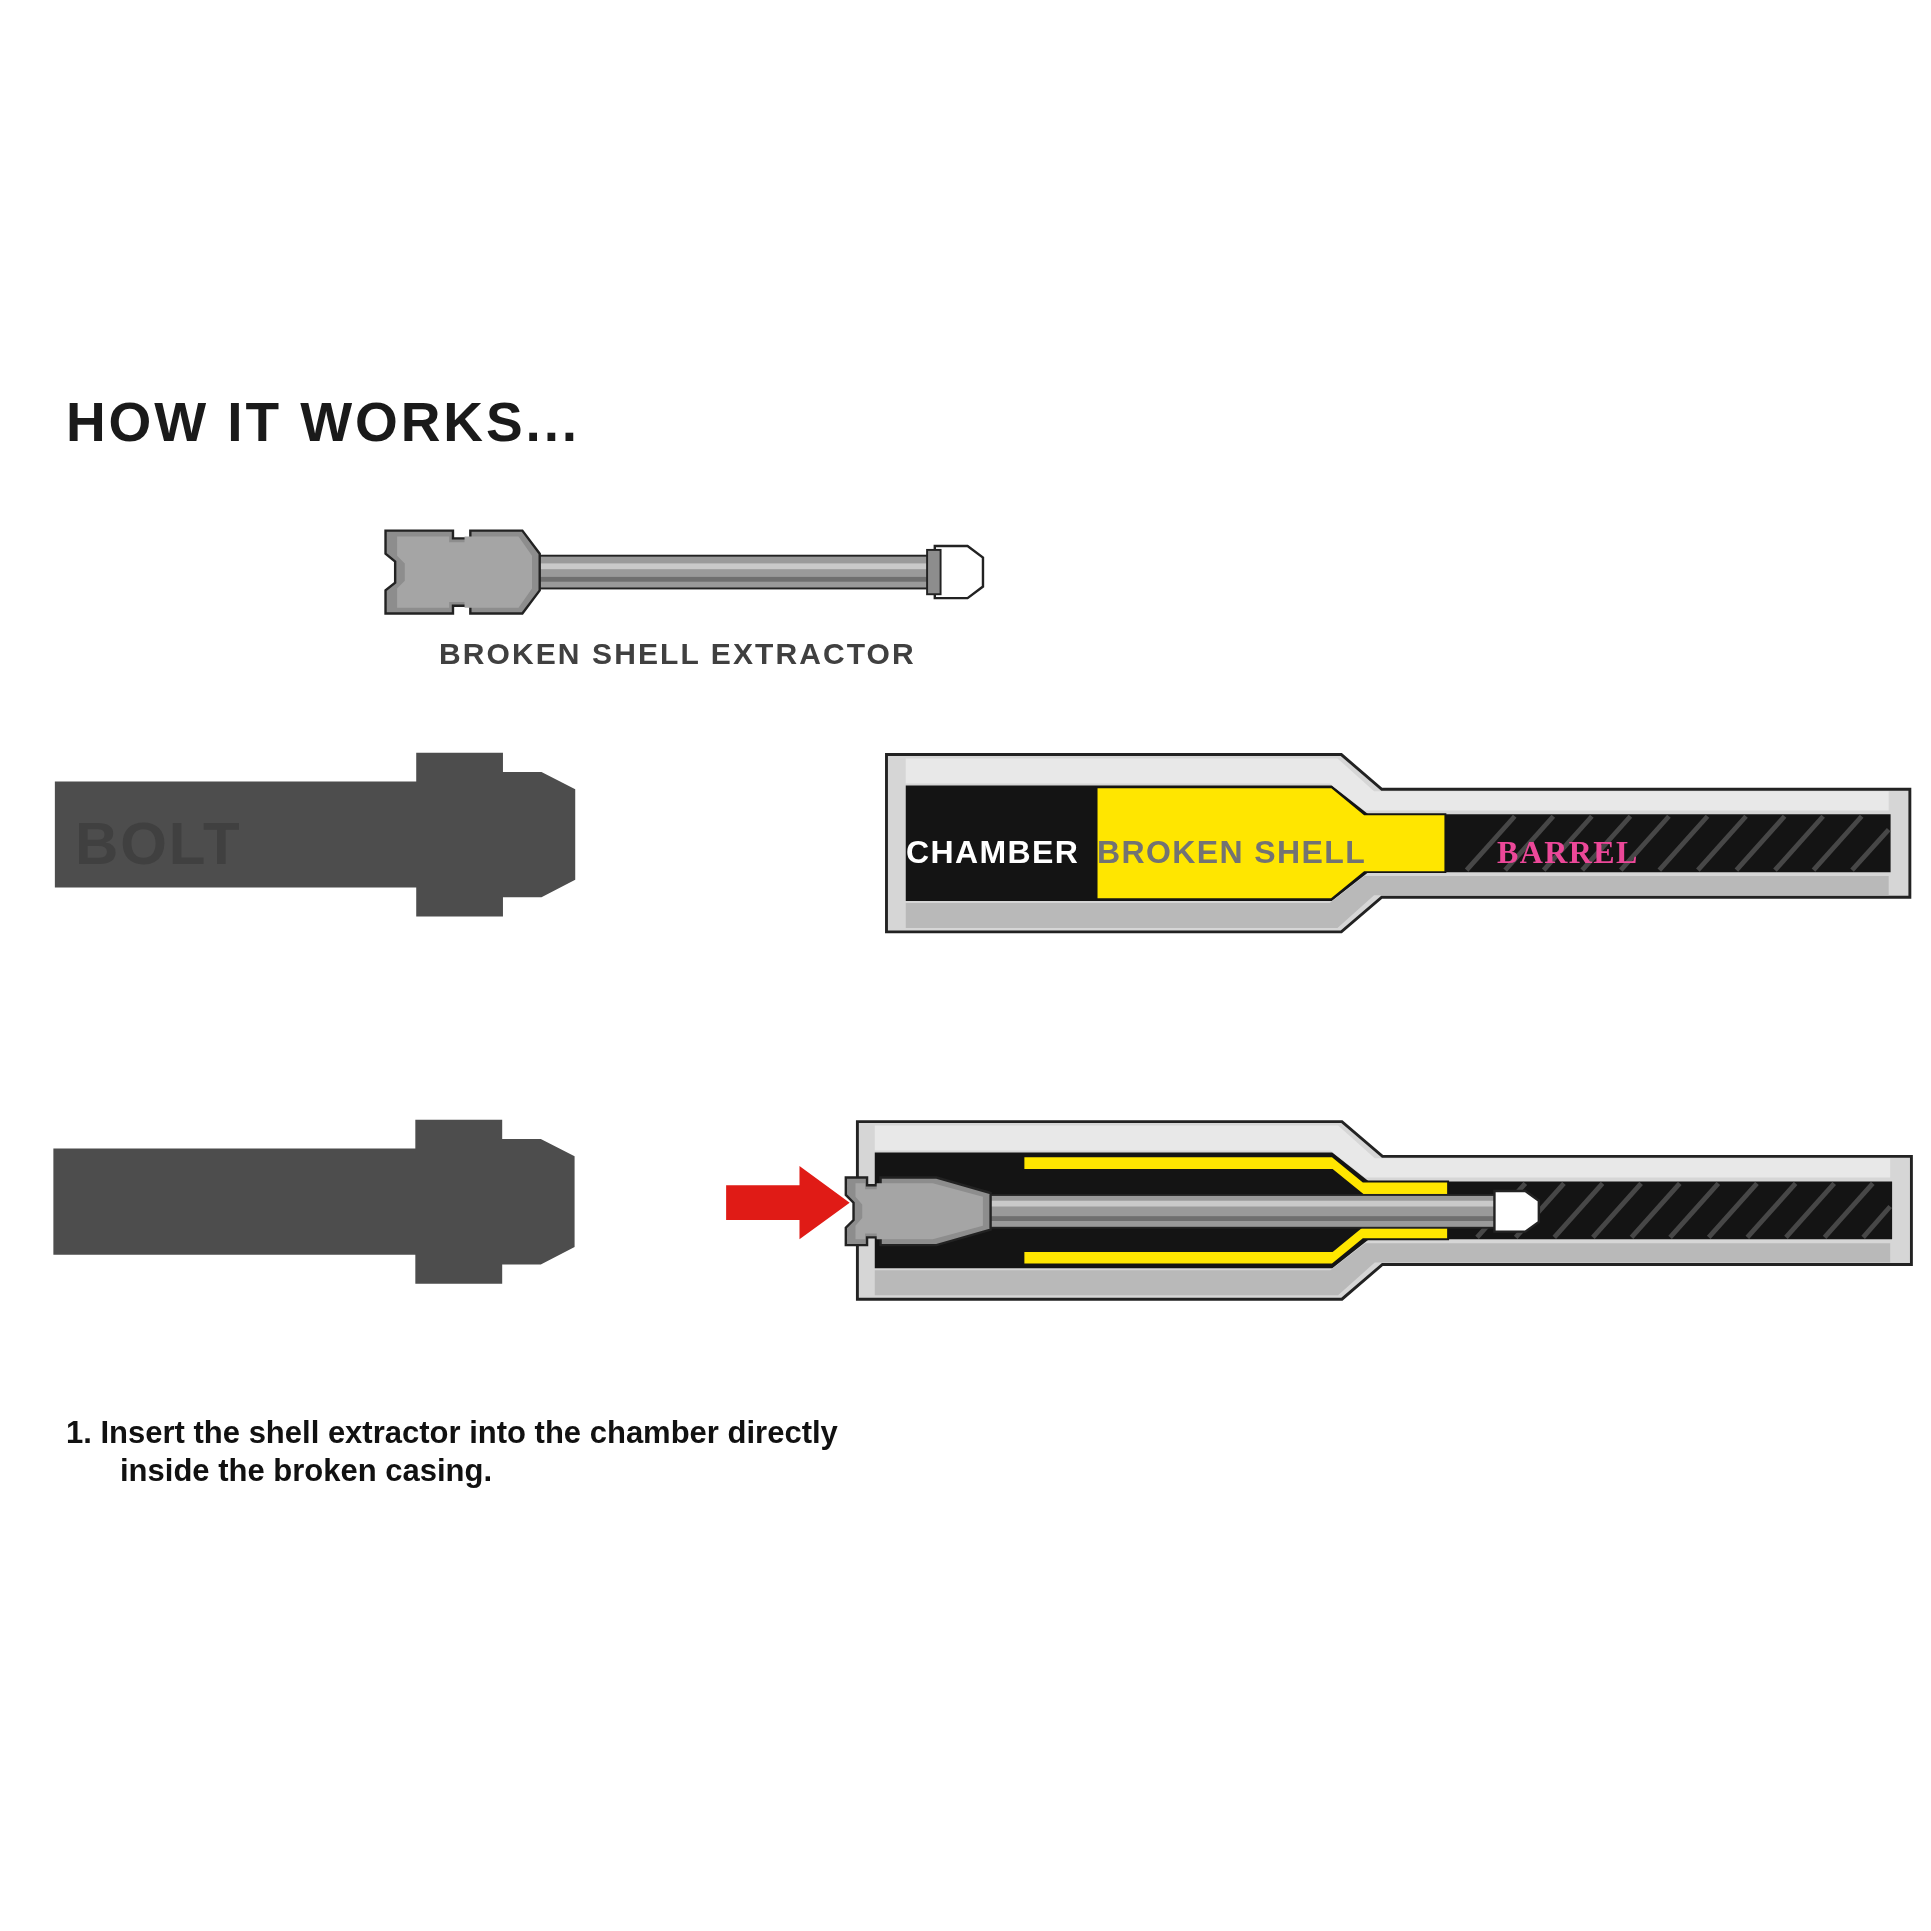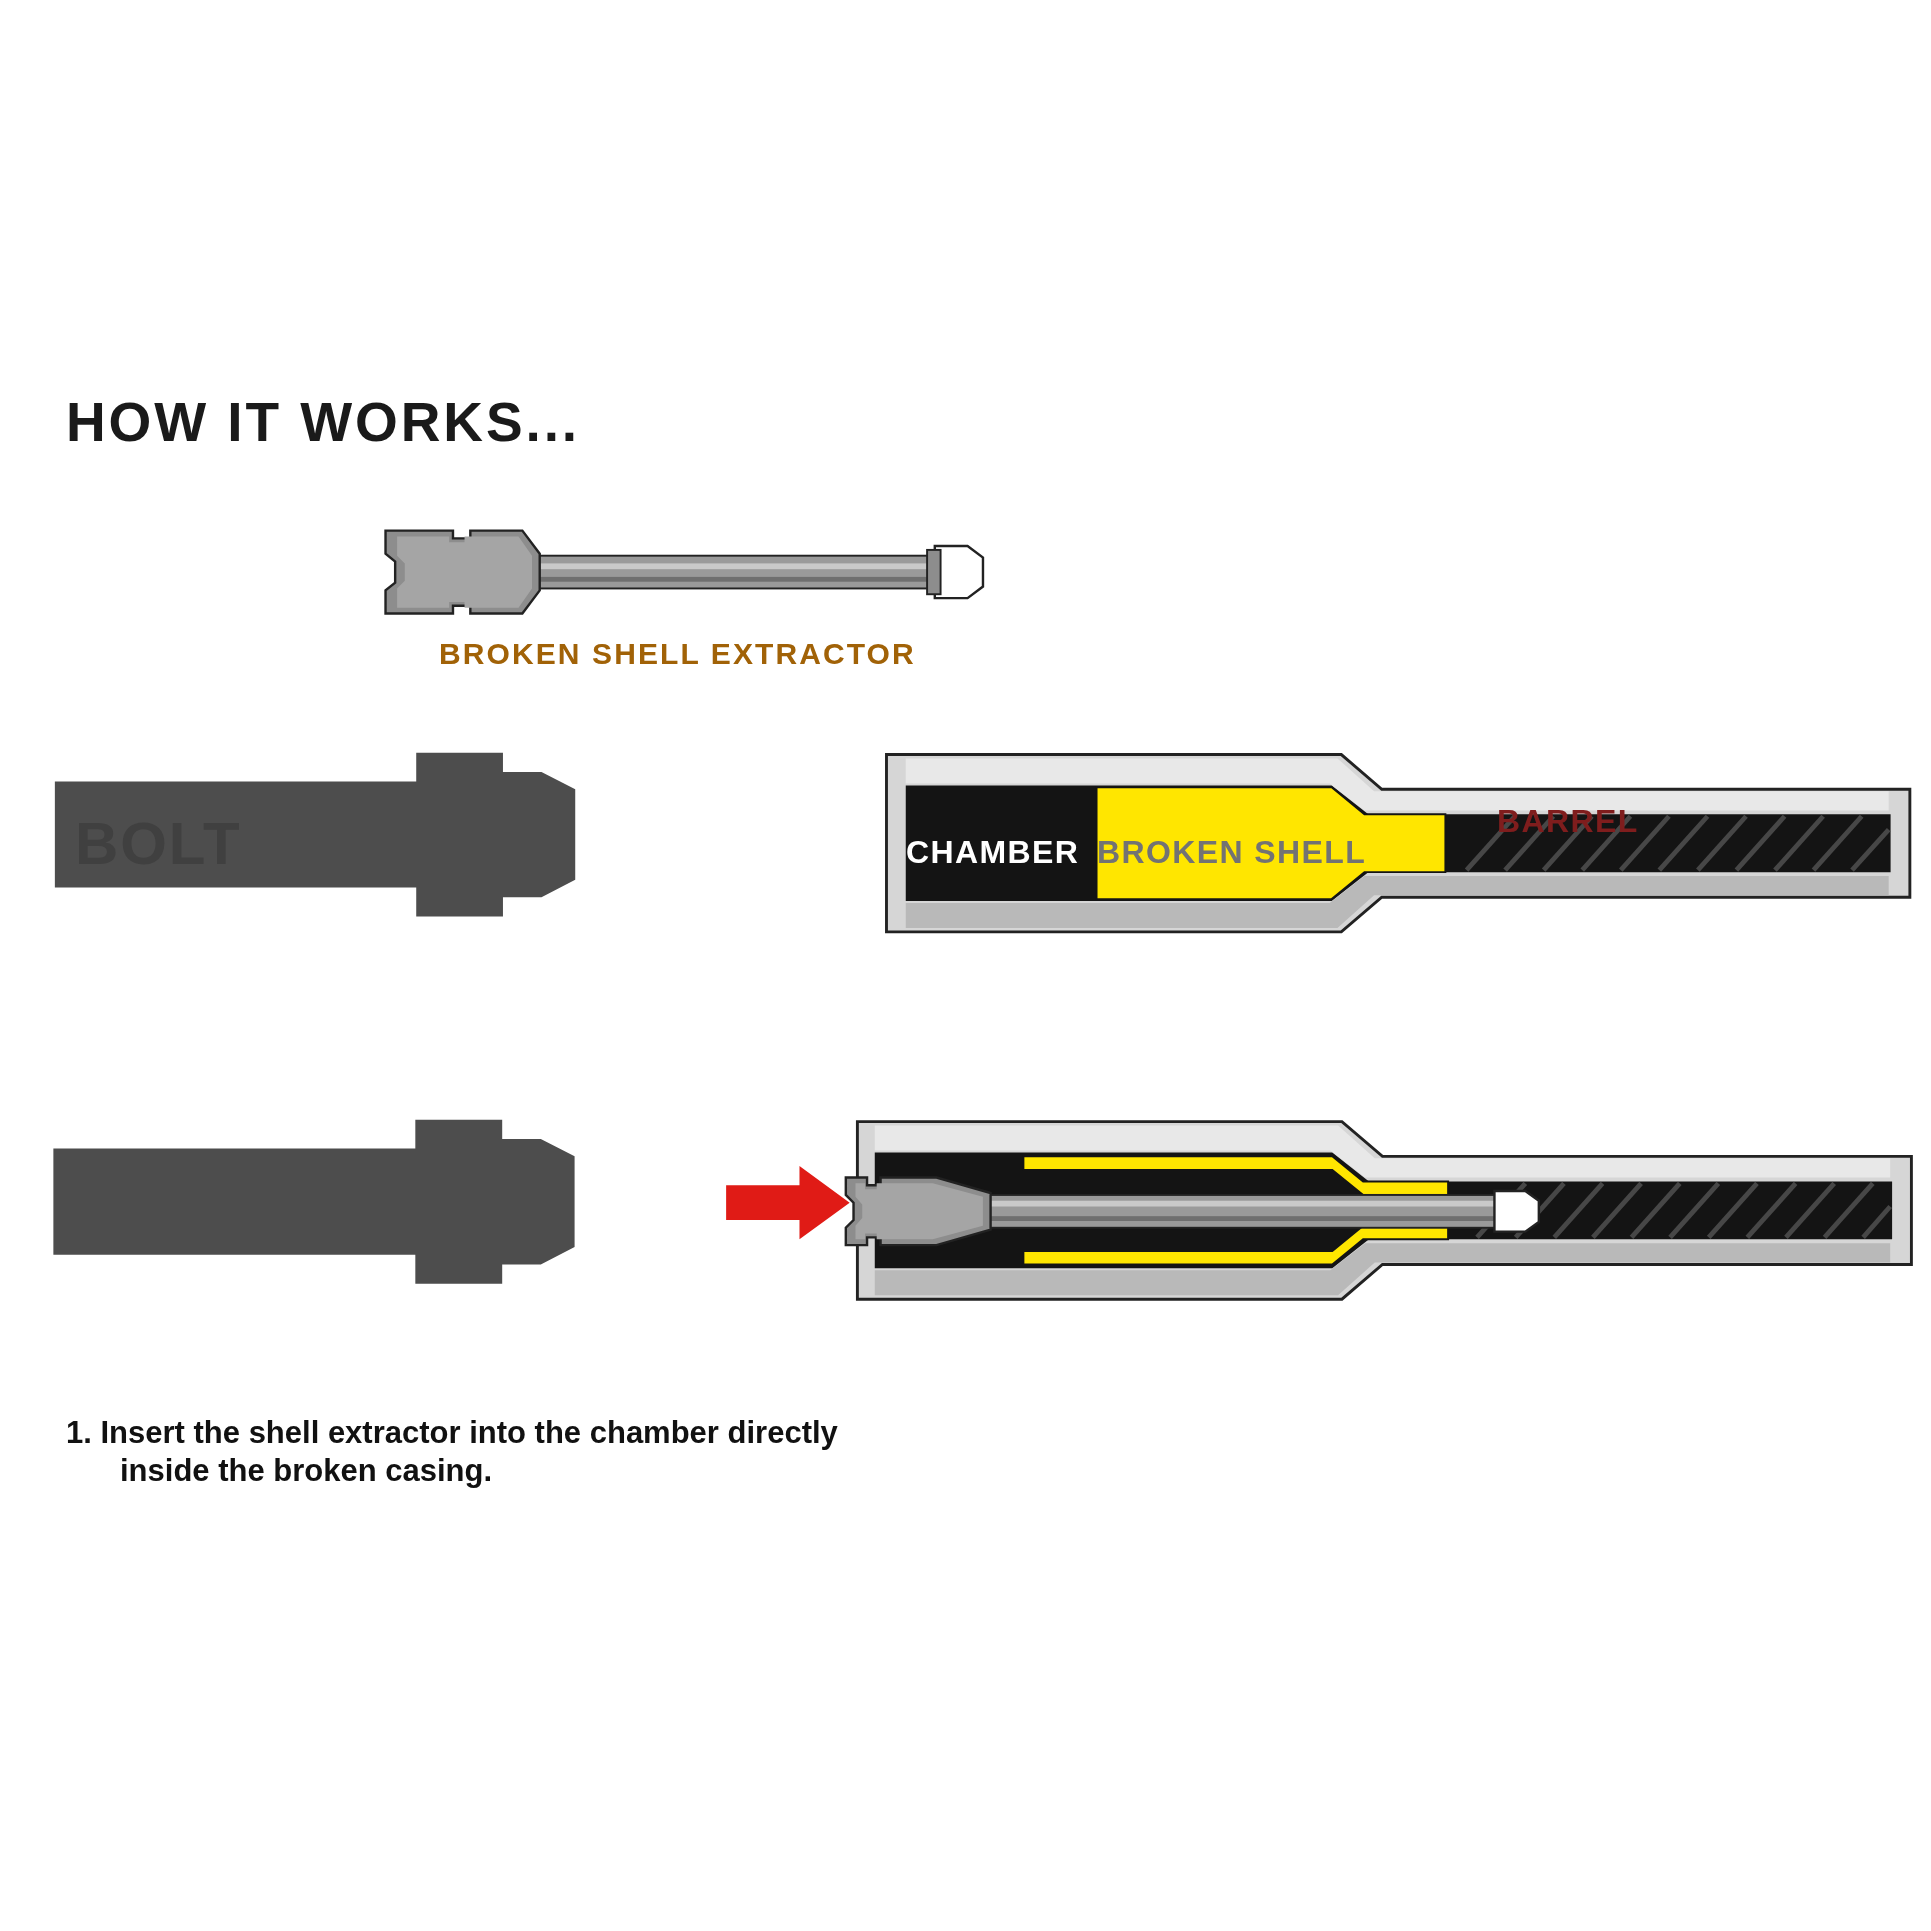--- a/index.html
+++ b/index.html
@@ -42,21 +42,21 @@
     width: 734px;
     height: 106px;
   }
   .extractor-caption {
     position: absolute;
     left: 439px;
     top: 637px;
     font-size: 30px;
     font-weight: bold;
     letter-spacing: 2.1px;
-    color: #a16207;
+    color: #404040;
     white-space: nowrap;
     text-align: center;
   }
 
   
   .bolt-label {
     position: absolute;
     font-size: 60px;
     font-weight: bold;
     color: #404040;
@@ -68,21 +68,21 @@
   .chamber-label {
     position: absolute;
     font-size: 32px;
     font-weight: bold;
     letter-spacing: 1.4px;
     white-space: nowrap;
     margin-top: 8px;
   }
   .lbl-chamber { left: 906px; top: 826px; color: #ffffff; }
   .lbl-brokenshell { left: 1097px; top: 826px; color: #737373; }
-  .lbl-barrel { left: 1497px; top: 795px; color: #7f1d1d; }
+  .lbl-barrel { left: 1497px; top: 826px; color: #ec4899; font-family: Liberation Serif, serif; }
 
   
   .step-text {
     position: absolute;
     left: 66px;
     top: 1414px;
     width: 1274px;
     font-size: 31px;
     font-weight: bold;
     color: #111111;

